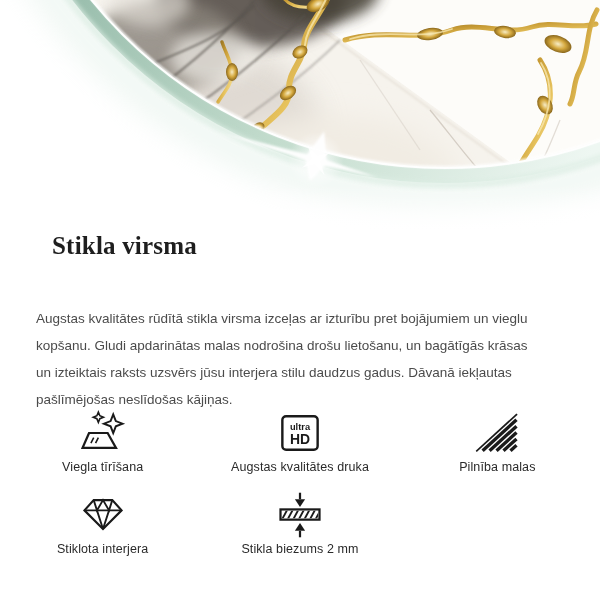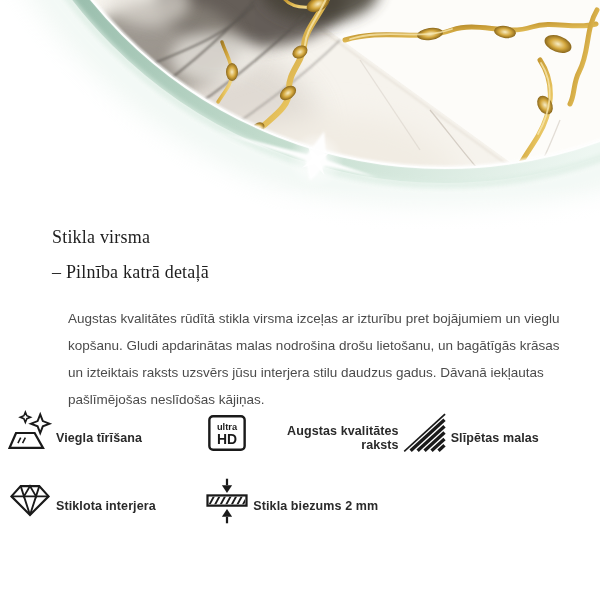--- a/index.html
+++ b/index.html
@@ -9,47 +9,47 @@
     background:var(--page-bg,#fff);
     font-family:"Liberation Sans", sans-serif;
     overflow:hidden;
   }
   .hero {
     position:absolute; top:0; left:0;
     width:600px; height:232px; overflow:hidden;
   }
   .hero svg { display:block; }
   .heading {
-    position:absolute; top:220px; left:52px;
+    position:absolute; top:228px; left:52px;
     font-family:"Liberation Serif", serif;
-    font-size:18px; line-height:35px; font-weight:400;
+    font-size:25px; line-height:35px; font-weight:700;
     color:var(--ink,#1e1e1e); letter-spacing:.2px;
   }
   .paragraph {
-    position:absolute; top:305px; left:68px; width:498px;
+    position:absolute; top:305px; left:36px; width:498px;
     font-size:13.5px; line-height:27px;
     color:var(--body-text,#4b4b4b);
   }
   .features {
     position:absolute; top:406px; left:4px; width:592px;
     display:grid;
     grid-template-columns:repeat(3, 1fr);
     row-gap:14px;
   }
   .feature {
-    display:flex; flex-direction:row; align-items:center;
+    display:flex; flex-direction:column; align-items:center;
   }
   .icon-wrap {
     height:54px; display:flex; align-items:center; justify-content:center;
   }
   .icon-wrap svg { stroke:var(--icon-stroke,#1a1a1a); }
   .icon-wrap .fillpart { fill:var(--icon-stroke,#1a1a1a); }
   .feature-label {
-    margin-top:9px; font-size:12.5px; color:var(--label-text,#2a2a2a);
-    text-align:right; letter-spacing:.1px;font-weight:bold;
+    font-size:12.5px; color:var(--label-text,#2a2a2a);
+    text-align:right; letter-spacing:.1px;
   }
   .badge-text { font-family:"Liberation Sans", sans-serif; fill:var(--icon-stroke,#1a1a1a); stroke:none; }
 </style>
 </head>
 <body>
 
 <div class="hero">
   <svg width="600" height="232" viewBox="0 0 600 232">
     <defs>
       <clipPath id="disc">
@@ -158,21 +158,20 @@
       <path d="M-100,0 L-10,-3 L0,-30 L10,-3 L64,0 L10,3 L0,22 L-10,3 Z" fill="#ffffff" opacity="0.97" filter="url(#b1)"></path>
       <path d="M-18,0 L-3,-3 L0,-16 L3,-3 L18,0 L3,3 L0,16 L-3,3 Z" fill="#ffffff" opacity="0.8" transform="rotate(45)"></path>
     </g>
 
     <rect x="0" y="185" width="600" height="47" fill="url(#fadeWhite)"></rect>
   </svg>
 </div>
 
 <h1 class="heading">
   <span>Stikla virsma</span><br>
-  <span>– Pilnība katrā detaļā</span>
 </h1>
 
 <p class="paragraph">Augstas kvalitātes rūdītā stikla virsma izceļas ar izturību pret bojājumiem un vieglu kopšanu. Gludi apdarinātas malas nodrošina drošu lietošanu, un bagātīgās krāsas un izteiktais raksts uzsvērs jūsu interjera stilu daudzus gadus. Dāvanā iekļautas pašlīmējošas neslīdošas kājiņas.</p>
 
 <div class="features">
 
   <div class="feature">
     <div class="icon-wrap">
       <svg width="52" height="52" viewBox="-28 -28 56 56" fill="none" stroke-width="2.4">
         <path d="M-15,0 L-22,16 L14,16 L5,0 Z" stroke-linejoin="miter"></path>
@@ -185,40 +184,40 @@
   </div>
 
   <div class="feature">
     <div class="icon-wrap">
       <svg width="52" height="52" viewBox="-28 -28 56 56" fill="none" stroke-width="2.6">
         <rect x="-19" y="-18" width="38" height="36" rx="4"></rect>
         <text class="badge-text" x="0" y="-3" font-size="10" font-weight="600" text-anchor="middle">ultra</text>
         <text class="badge-text" x="0" y="12" font-size="15" font-weight="800" text-anchor="middle">HD</text>
       </svg>
     </div>
-    <div class="feature-label">Augstas kvalitātes raksts</div>
+    <div class="feature-label">Augstas kvalitātes druka</div>
   </div>
 
   <div class="feature">
     <div class="icon-wrap">
       <svg width="52" height="52" viewBox="-28 -28 56 56" fill="none" stroke-width="3.6">
         <clipPath id="triClip">
             <polygon points="-25,21 23,-23 23,21"></polygon>
           </clipPath>
         <g clip-path="url(#triClip)">
           <path d="M-23,19 L21,-21"></path>
           <path d="M-15.5,19 L21,-14.2"></path>
           <path d="M-8,19 L21,-7.3"></path>
           <path d="M-0.5,19 L21,-0.5"></path>
           <path d="M7,19 L21,6.4"></path>
           <path d="M14.5,19 L21,13.2"></path>
         </g>
       </svg>
     </div>
-    <div class="feature-label">Slīpētas malas</div>
+    <div class="feature-label">Pilnība malas</div>
   </div>
 
   <div class="feature">
     <div class="icon-wrap">
       <svg width="52" height="52" viewBox="-28 -28 56 56" fill="none" stroke-width="2.3" stroke-linejoin="miter">
         <path d="M-20,-5 L-10,-16 L10,-16 L20,-5 L0,15 Z"></path>
         <path d="M-20,-5 L20,-5" stroke-width="2"></path>
         <path d="M-10,-16 L-6.5,-5 L0,-16 L6.5,-5 L10,-16" stroke-width="2"></path>
         <path d="M-6.5,-5 L0,15 M6.5,-5 L0,15" stroke-width="2"></path>
       </svg>

